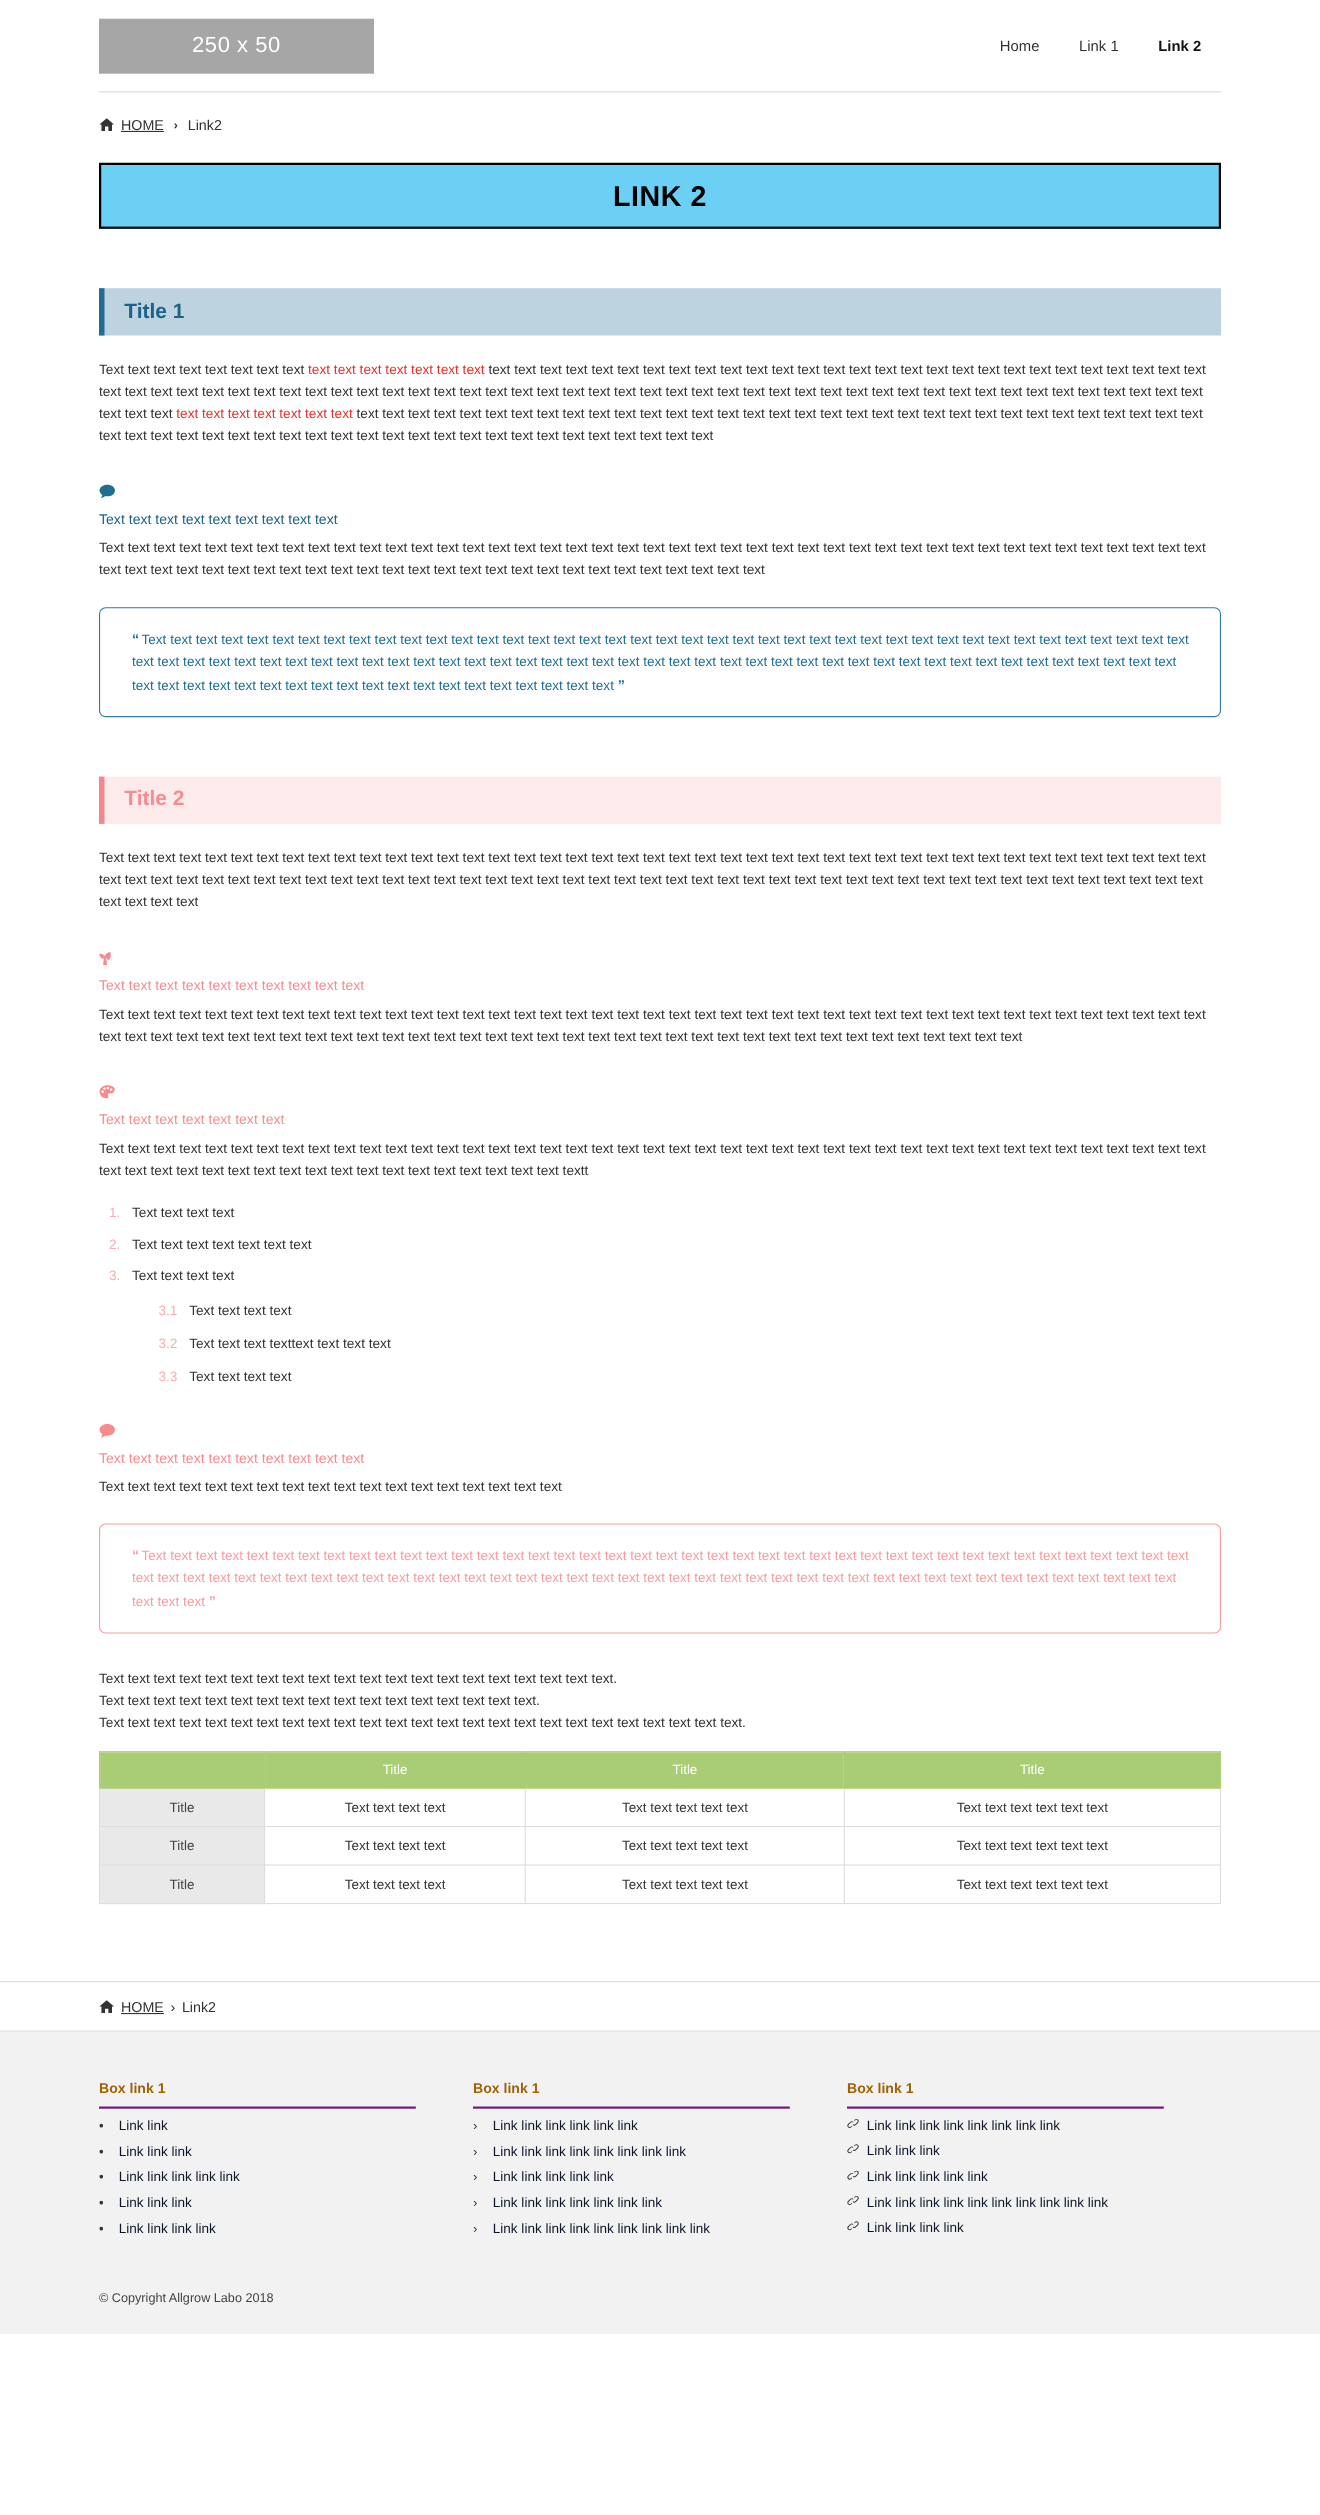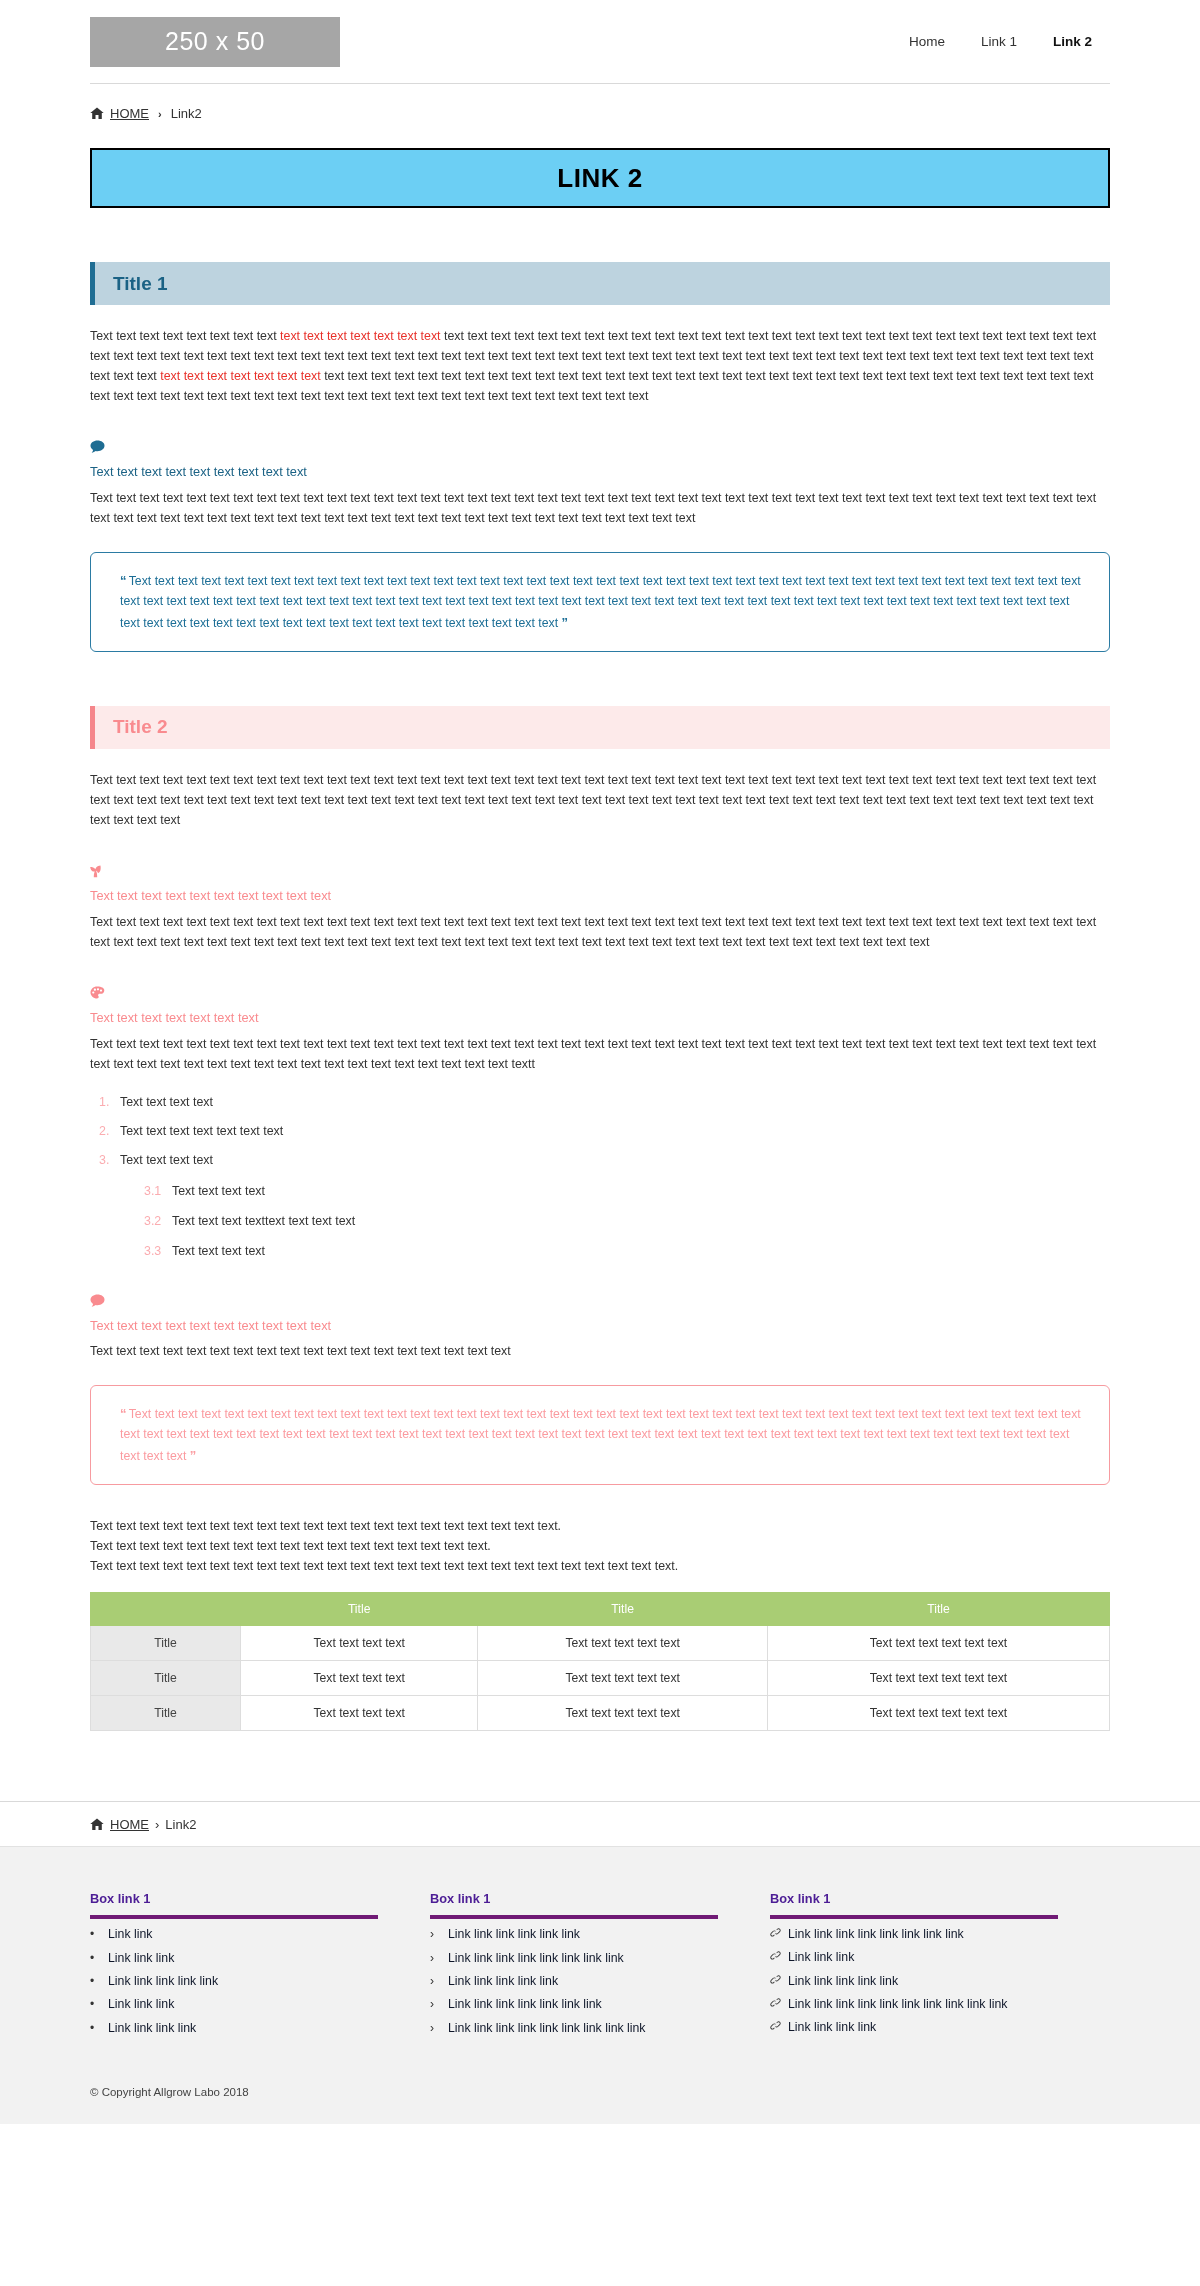--- a/index.html
+++ b/index.html
@@ -26,21 +26,21 @@
     height:84px;
     display:flex;
     align-items:center;
     justify-content:space-between;
     border-bottom:1px solid #d9d9d9;
   }
   .logo-placeholder {
     width:250px; height:50px;
     background:#a6a6a6;
     color:#ffffff;
-    font-size:25px;
+    font-size:20px;
     display:flex; align-items:center; justify-content:center;
     letter-spacing:0.5px;
   }
   .main-nav { display:flex; align-items:center; gap:0; }
   .main-nav a {
     color:#333333;
     text-decoration:none;
     font-size:13.5px;
     padding:0 18px;
     white-space:nowrap;
@@ -222,24 +222,24 @@
     padding:44px 0 0 0;
   }
   .footer-cols {
     width:1020px; margin:0 auto;
     display:flex; gap:0;
   }
   .footer-col { width:340px; padding-right:52px; }
   .footer-col h3 {
     margin:0 0 7px 0;
     font-size:12.8px;
-    color:#4c1d95;
+    color:#a16207;
     font-weight:bold;
     padding-bottom:9px;
-    border-bottom:4px solid #701a75;
+    border-bottom:2px solid #701a75;
   }
   .footer-col ul { list-style:none; margin:8px 0 0 0; padding:0; }
   .footer-col li {
     font-size:12.3px;
     color:#333;
     line-height:1.15;
     margin-bottom:9px;
     display:flex; align-items:flex-start; gap:7px;
   }
   .footer-col li .marker { flex:0 0 auto; color:#333; font-size:12px; line-height:1.2; width:11px; display:inline-flex; }

